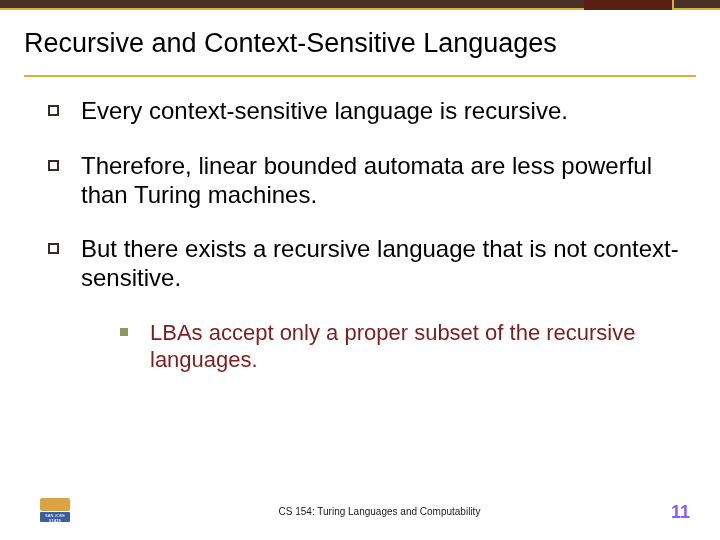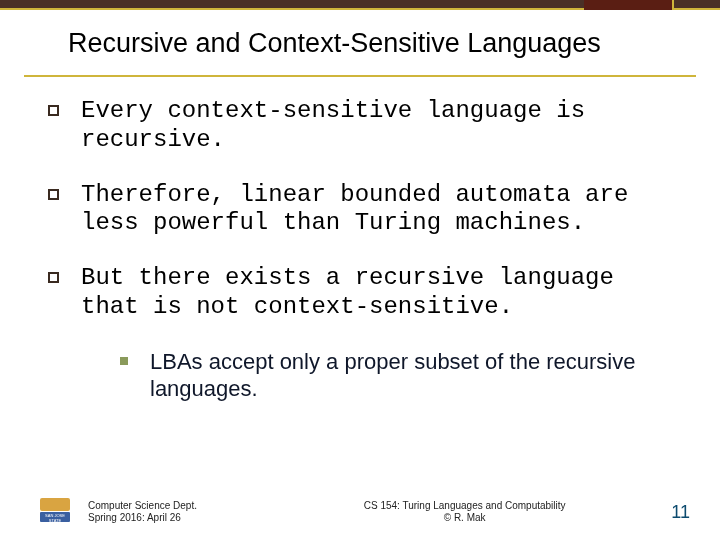--- a/index.html
+++ b/index.html
@@ -20,41 +20,39 @@
     position: absolute;
     top: 0;
     right: 46px;
     width: 90px;
     height: 10px;
     background: #5a1e13;
     border-right: 2px solid #cfb53b;
   }
   .title-wrap {
     padding: 18px 24px 10px 24px;
-    margin-left: 44px;
   }
   .title {
     font-size: 27px;
     color: #000;
     font-weight: normal;
   }
   .title-underline {
     margin: 6px 24px 0 24px;
     height: 2px;
     background: #3a2a20;
     border-bottom: 2px solid #cfb53b;
   }
   .content {
     padding: 20px 40px 0 48px;
   }
   .b1 {
     display: flex;
     align-items: flex-start;
     margin-bottom: 26px;
-    font-family: Liberation Mono, monospace;
   }
   .box {
     width: 11px;
     height: 11px;
     border: 2px solid #3a2a20;
     margin-top: 8px;
     margin-right: 22px;
     flex-shrink: 0;
   }
   .b1-text {
@@ -73,21 +71,21 @@
   .square {
     width: 8px;
     height: 8px;
     background: #8a9a5b;
     margin-top: 9px;
     margin-right: 22px;
     flex-shrink: 0;
   }
   .b2-text {
     font-size: 22px;
-    color: #0f172a;
+    color: #7f1d1d;
     line-height: 1.25;
   }
   .footer {
     position: absolute;
     bottom: 14px;
     left: 0;
     right: 0;
     padding: 0 30px 0 40px;
     display: flex;
     align-items: center;
@@ -123,21 +121,22 @@
     line-height: 1.25;
     width: 170px;
   }
   .foot-center {
     text-align: center;
     line-height: 1.25;
     flex: 1;
   }
   .pagenum {
     font-size: 18px;
-    color: #0c4a6e;
+    color: #8b5cf6;
+    font-weight: bold;
   }
 </style>
 </head>
 <body>
 
 <div class="topbar">
   <div class="topbar-accent"></div>
 </div>
 
 <div class="title-wrap">
@@ -169,22 +168,17 @@
     </div>
   </div>
 
 </div>
 
 <div class="footer">
   <div class="logo">
     <div class="logo-top"></div>
     <div class="logo-bot">SAN JOSE STATE</div>
   </div>
-  <div class="foot-left">
-    <div>Computer Science Dept.</div>
-    <div>Spring 2016: April 26</div>
-  </div>
   <div class="foot-center">
     <div>CS 154: Turing Languages and Computability</div>
-    <div>© R. Mak</div>
   </div>
   <div class="pagenum">11</div>
 </div>
 
 </body></html>

